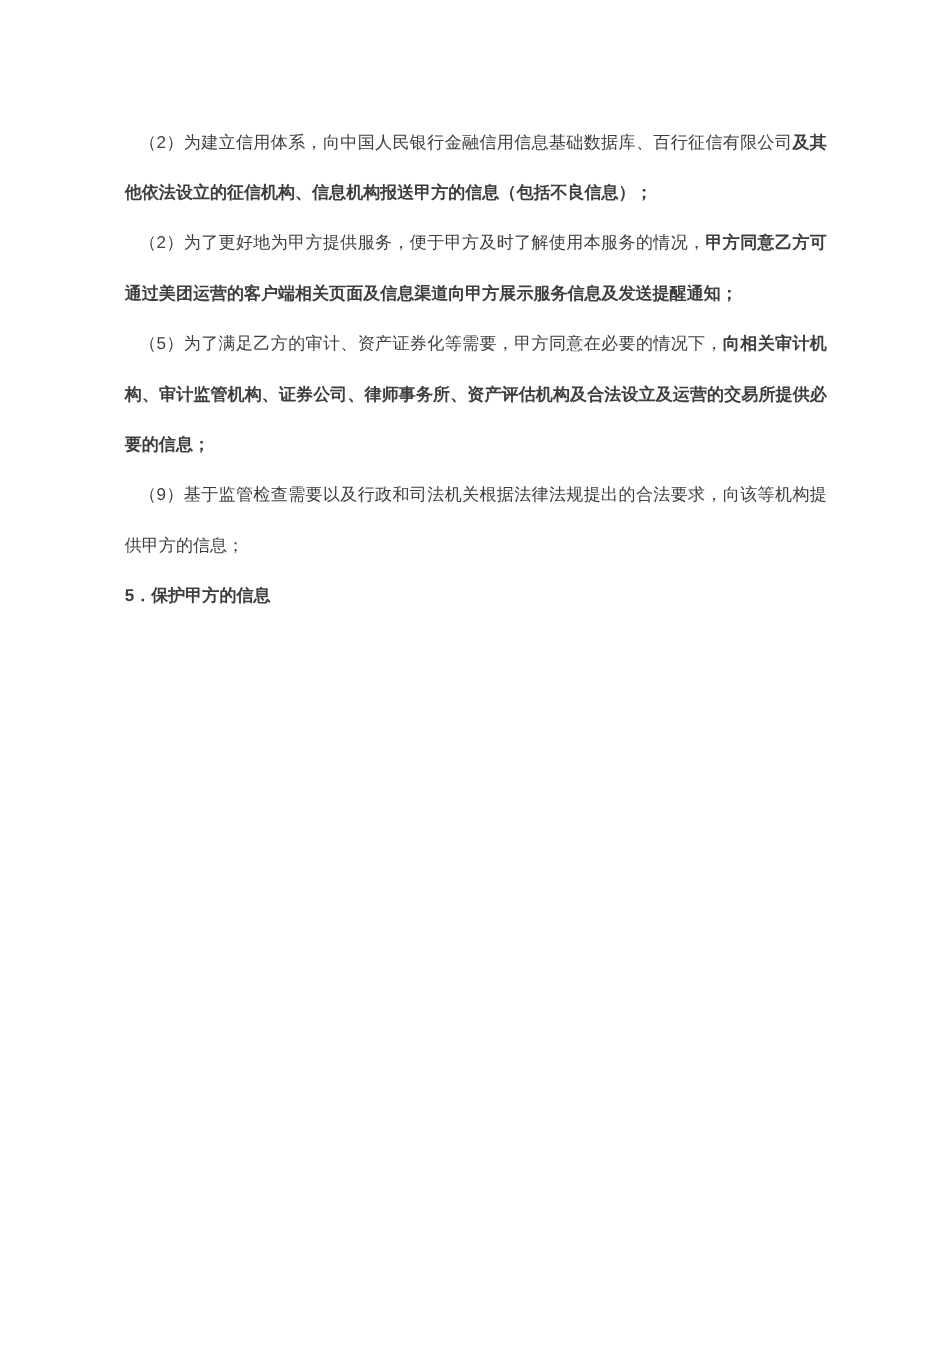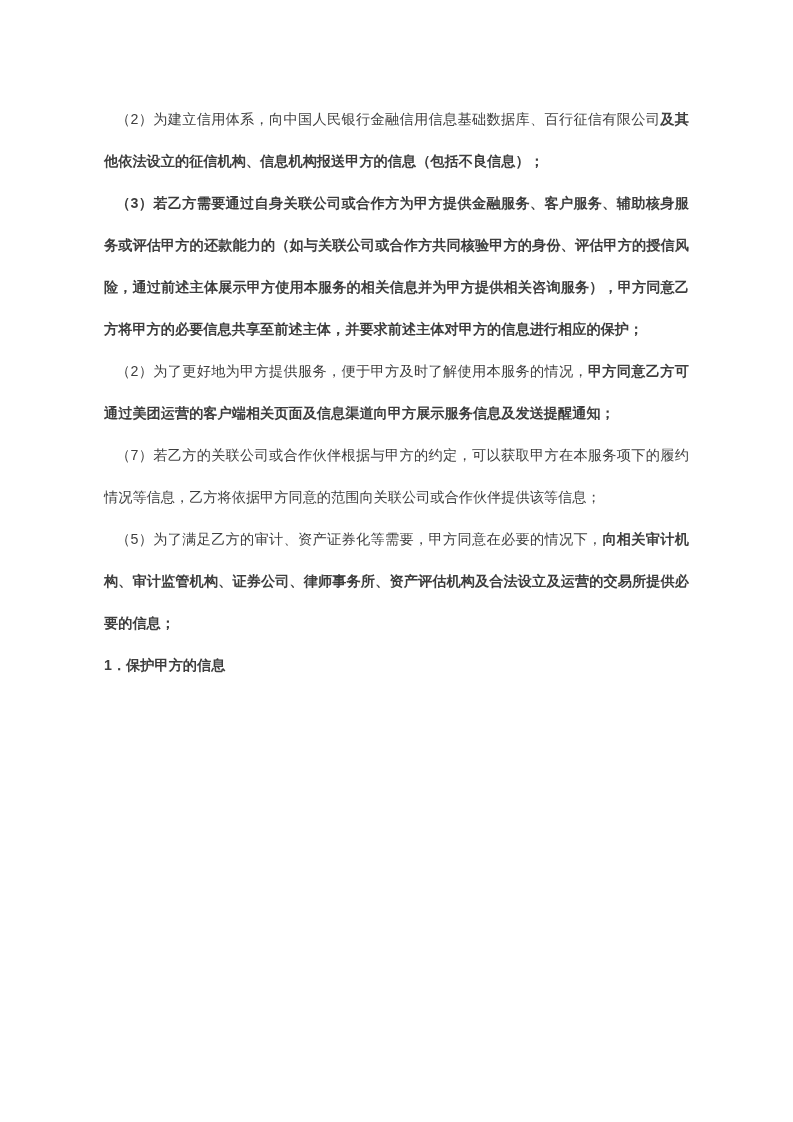--- a/index.html
+++ b/index.html
@@ -40,19 +40,18 @@
   }
   span.run { font-weight: 400; }
   span.run.bold { font-weight: 700; }
 </style>
 </head>
 <body>
 
 <div class="page">
   <div class="doc-body" id="doc-body">
       <p class="doc-para"><span class="run">（2）为建立信用体系，向中国人民银行金融信用信息基础数据库、百行征信有限公司</span><span class="run bold">及其他依法设立的征信机构、信息机构报送甲方的信息（包括不良信息）；</span></p>
-      <p class="doc-para"><span class="run bold">（3）若乙方需要通过自身关联公司或合作方为甲方提供金融服务、客户服务、辅助核身服务或评估甲方的还款能力的（如与关联公司或合作方共同核验甲方的身份、评估甲方的授信风险，通过前述主体展示甲方使用本服务的相关信息并为甲方提供相关咨询服务），甲方同意乙方将甲方的必要信息共享至前述主体，并要求前述主体对甲方的信息进行相应的保护；</span></p>
       <p class="doc-para"><span class="run">（2）为了更好地为甲方提供服务，便于甲方及时了解使用本服务的情况，</span><span class="run bold">甲方同意乙方可通过美团运营的客户端相关页面及信息渠道向甲方展示服务信息及发送提醒通知；</span></p>
-      <p class="doc-para"><span class="run">（7）若乙方的关联公司或合作伙伴根据与甲方的约定，可以获取甲方在本服务项下的履约情况等信息，乙方将依据甲方同意的范围向关联公司或合作伙伴提供该等信息；</span></p>
       <p class="doc-para"><span class="run">（5）为了满足乙方的审计、资产证券化等需要，甲方同意在必要的情况下，</span><span class="run bold">向相关审计机构、审计监管机构、证券公司、律师事务所、资产评估机构及合法设立及运营的交易所提供必要的信息；</span></p>
-      <p class="doc-para doc-heading"><span class="run bold">1．保护甲方的信息</span></p>
+      <p class="doc-para"><span class="run">（9）基于监管检查需要以及行政和司法机关根据法律法规提出的合法要求，向该等机构提供甲方的信息；</span></p>
+      <p class="doc-para doc-heading"><span class="run bold">5．保护甲方的信息</span></p>
     </div>
 </div>
 
 </body></html>

